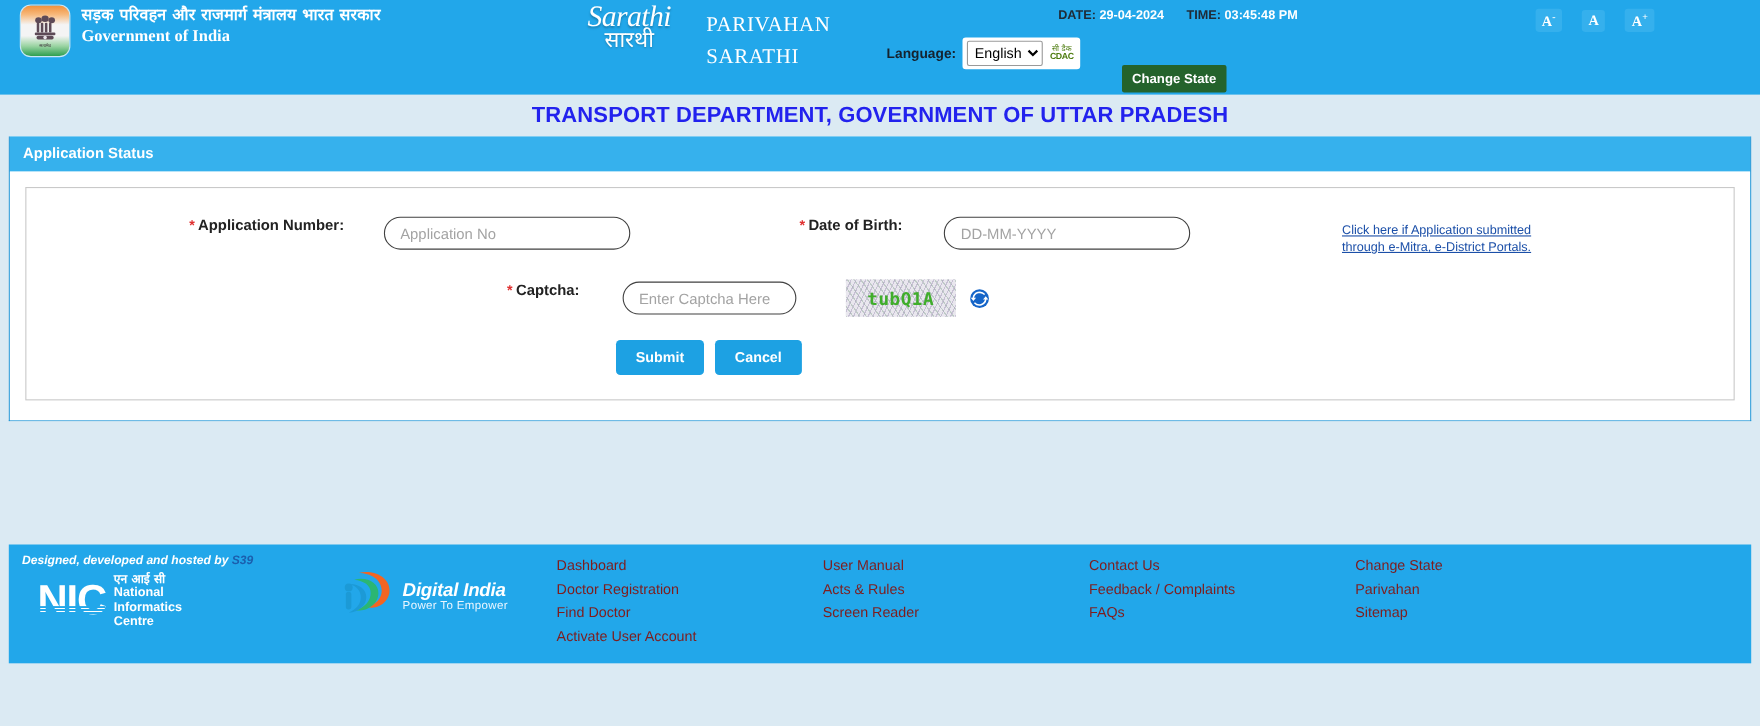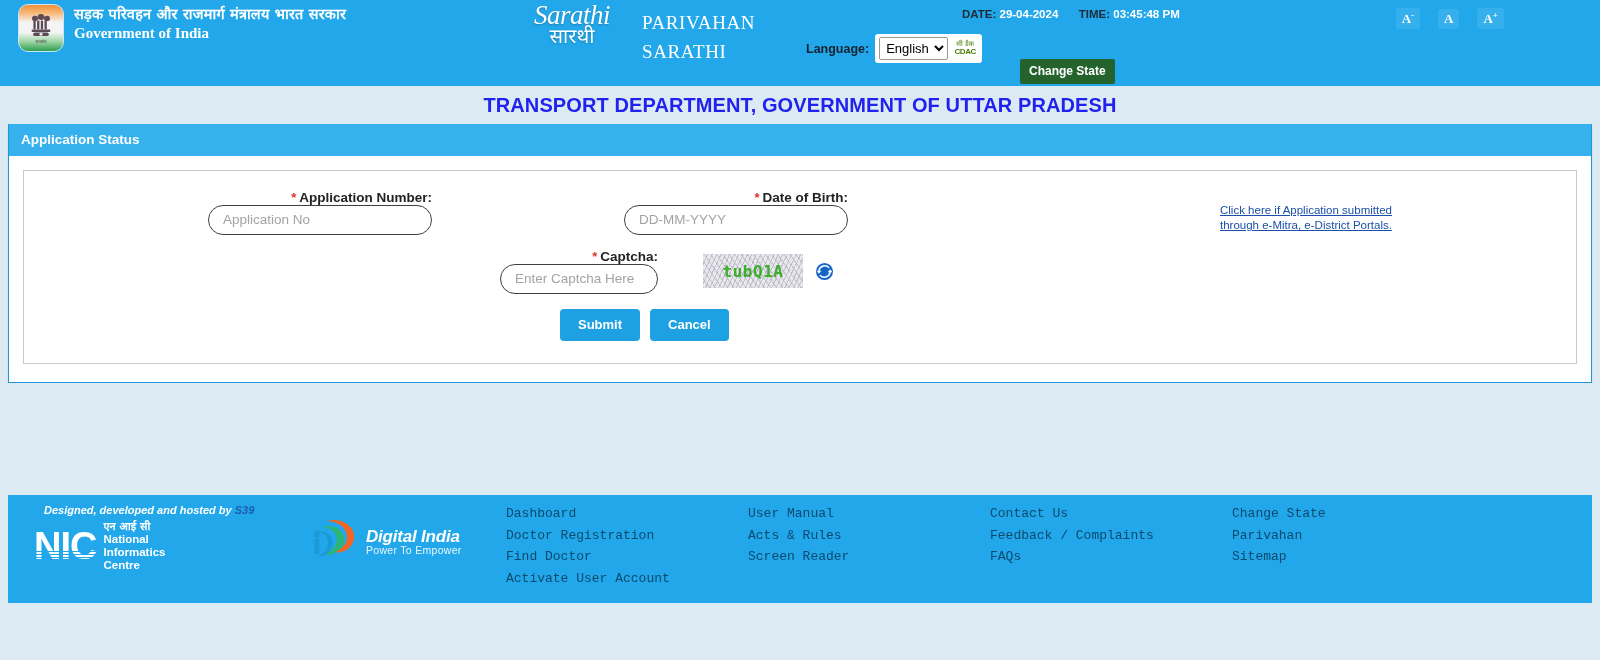--- a/index.html
+++ b/index.html
@@ -199,22 +199,21 @@
   }
 
   .row1 {
     display: flex;
     align-items: center;
     position: relative;
     height: 42px;
   }
   .fld {
     display: flex;
-    align-items: flex-end;
-    flex-direction: column;
+    align-items: flex-start;
   }
   .lbl {
     font-size: 13.5px;
     font-weight: 700;
     color: #222;
     white-space: nowrap;
   }
   .req { color: #e03131; margin-right: 3px; font-size: 13px; }
   .inp {
     border: 1px solid #404040;
@@ -288,21 +287,21 @@
   
   .spacer { height: 112px; background: #dbeaf3; }
   .footer {
     margin: 0 8px;
     background: #22a7ea;
     position: relative;
     height: 108px;
     padding: 10px 0 0 0;
   }
   .f-credit {
-    position: absolute; left: 36px; top: 9px;
+    position: absolute; left: 12px; top: 9px;
     font-size: 11px; font-style: italic; font-weight: 700;
     color: #ffffff;
   }
   .f-credit .s39 { color: #1b5fae; }
   .nic-logo {
     position: absolute; left: 26px; top: 26px;
     display: flex; align-items: center; gap: 7px;
   }
   .nic-mark {
     color: #fff;
@@ -336,27 +335,26 @@
 
   .f-cols {
     position: absolute;
     left: 498px; top: 8px;
     display: flex;
     gap: 0;
   }
   .f-col { width: 242px; }
   .f-link {
     display: block;
-    color: #0c4a6e;
+    color: #7f1d1d;
     font-size: 13px;
     line-height: 21.5px;
     text-decoration: none;
     cursor: pointer;
     white-space: nowrap;
-    font-family: Liberation Mono, monospace;
   }
   .bottom-fill { height: 50px; background: #dbeaf3; }
 </style>
 </head>
 <body>
 
 <div class="topbar">
 
   <div class="brand-left">
     <div class="emblem">

